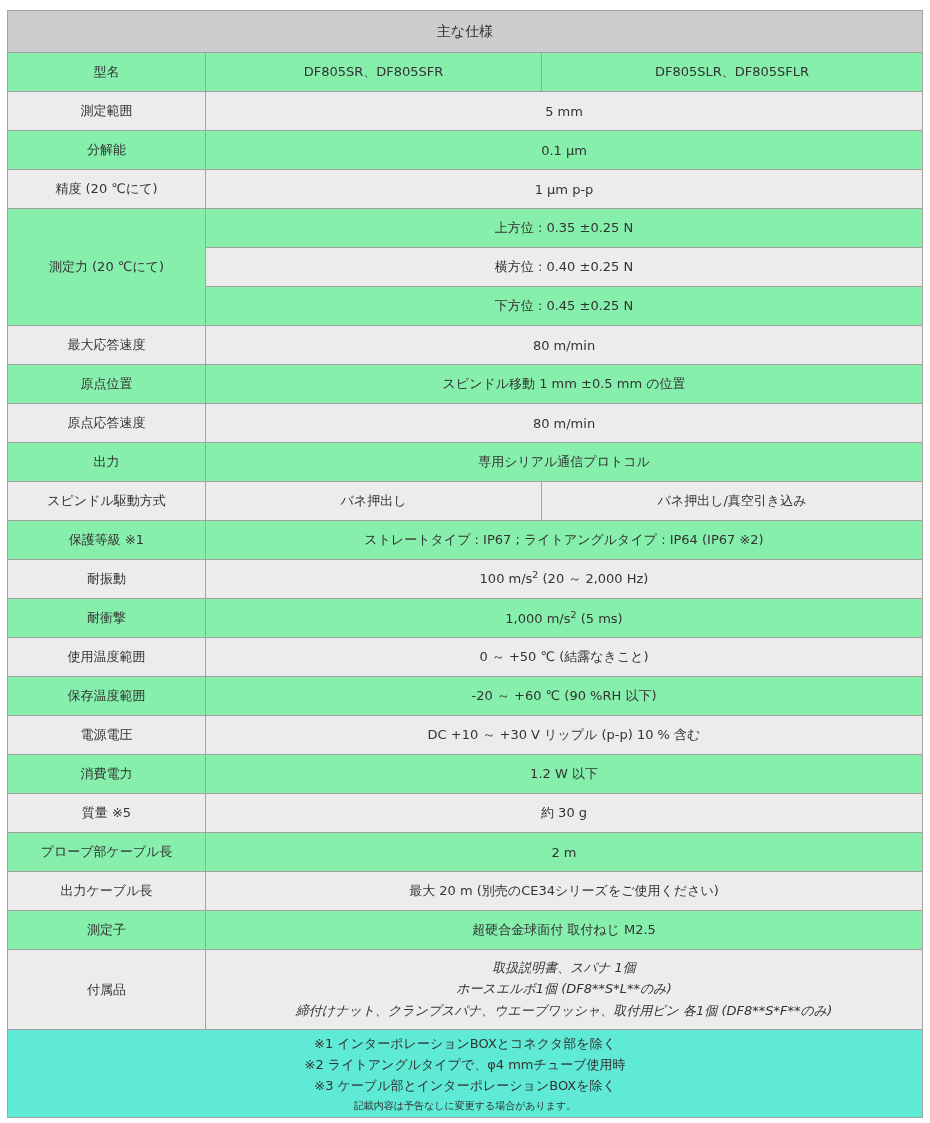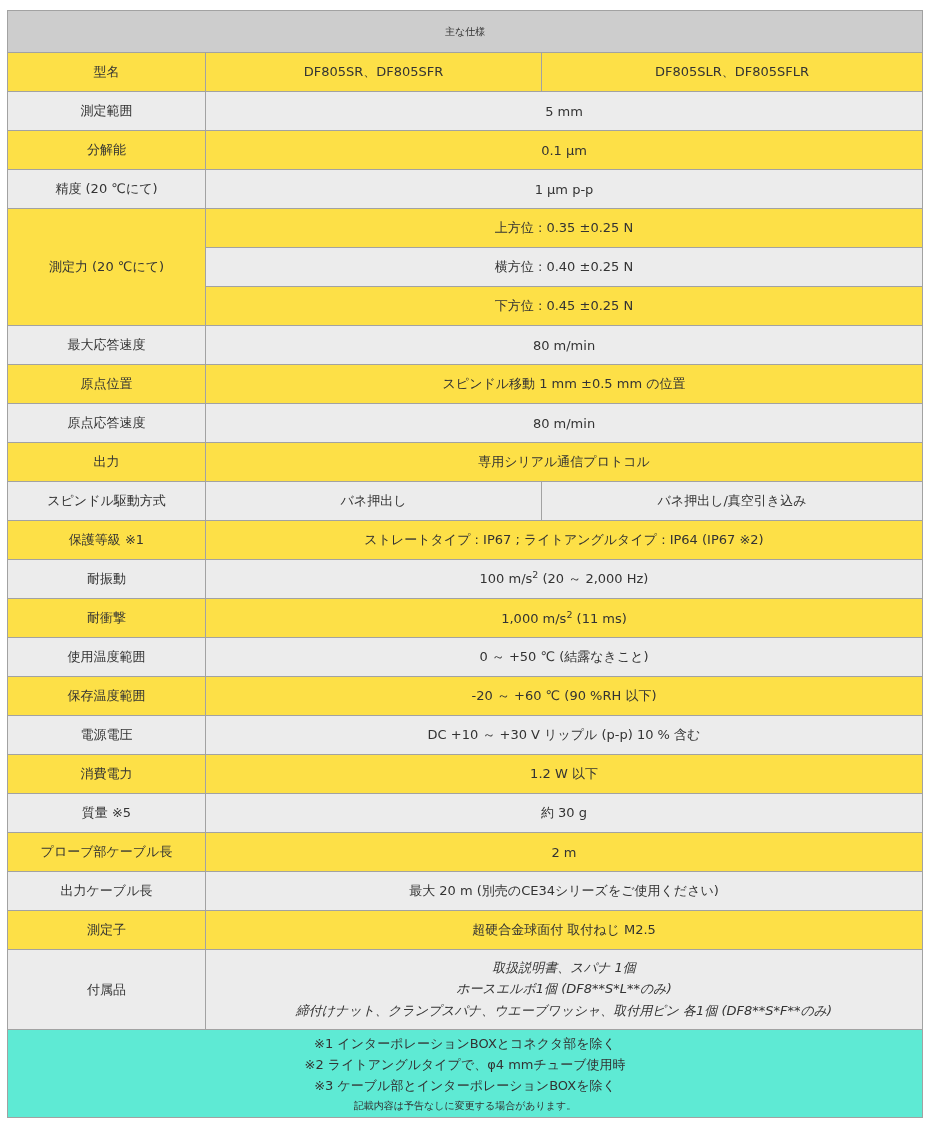--- a/index.html
+++ b/index.html
@@ -29,28 +29,28 @@
     border: 1px solid #a2a2a2;
     text-align: center;
     vertical-align: middle;
     padding: 3px 10px;
     font-weight: normal;
     overflow: hidden;
   }
   th.title {
     background: #cdcdcd;
     font-weight: bold;
-    font-size: 10px;
+    font-size: 14px;
     height: 42px;
     color: #2f2f2f;
   }
   tr.std  { height: 39px; }
   tr.tall { height: 80px; }
   td.gray,  th.gray  { background: #ececec; margin-left: 44px; }
-  td.white, th.white { background: #fde047; }
+  td.white, th.white { background: #86efac; }
   td.value.multiline { line-height: 1.62; padding-top: 4px; padding-bottom: 5px; font-style: italic; }
   sup { font-size: 9.5px; line-height: 0; }
   td.footnotes {
     height: 86px;
     background: #5eead4;
     text-align: left;
     vertical-align: top;
     padding: 8px 8px 6px 8px;
     line-height: 1.62;
   }
@@ -126,21 +126,21 @@
         <tr class="std">
           <th class="label white">保護等級 ※1</th>
           <td class="value white" colspan="2">ストレートタイプ : IP67 ; ライトアングルタイプ : IP64 (IP67 ※2)</td>
         </tr>
         <tr class="std">
           <th class="label gray">耐振動</th>
           <td class="value gray" colspan="2"><span>100 m/s</span><sup>2</sup><span> (20 ～ 2,000 Hz)</span></td>
         </tr>
         <tr class="std">
           <th class="label white">耐衝撃</th>
-          <td class="value white" colspan="2"><span>1,000 m/s</span><sup>2</sup><span> (11 ms)</span></td>
+          <td class="value white" colspan="2"><span>1,000 m/s</span><sup>2</sup><span> (5 ms)</span></td>
         </tr>
         <tr class="std">
           <th class="label gray">使用温度範囲</th>
           <td class="value gray" colspan="2">0 ～ +50 ℃ (結露なきこと)</td>
         </tr>
         <tr class="std">
           <th class="label white">保存温度範囲</th>
           <td class="value white" colspan="2">-20 ～ +60 ℃ (90 %RH 以下)</td>
         </tr>
         <tr class="std">

